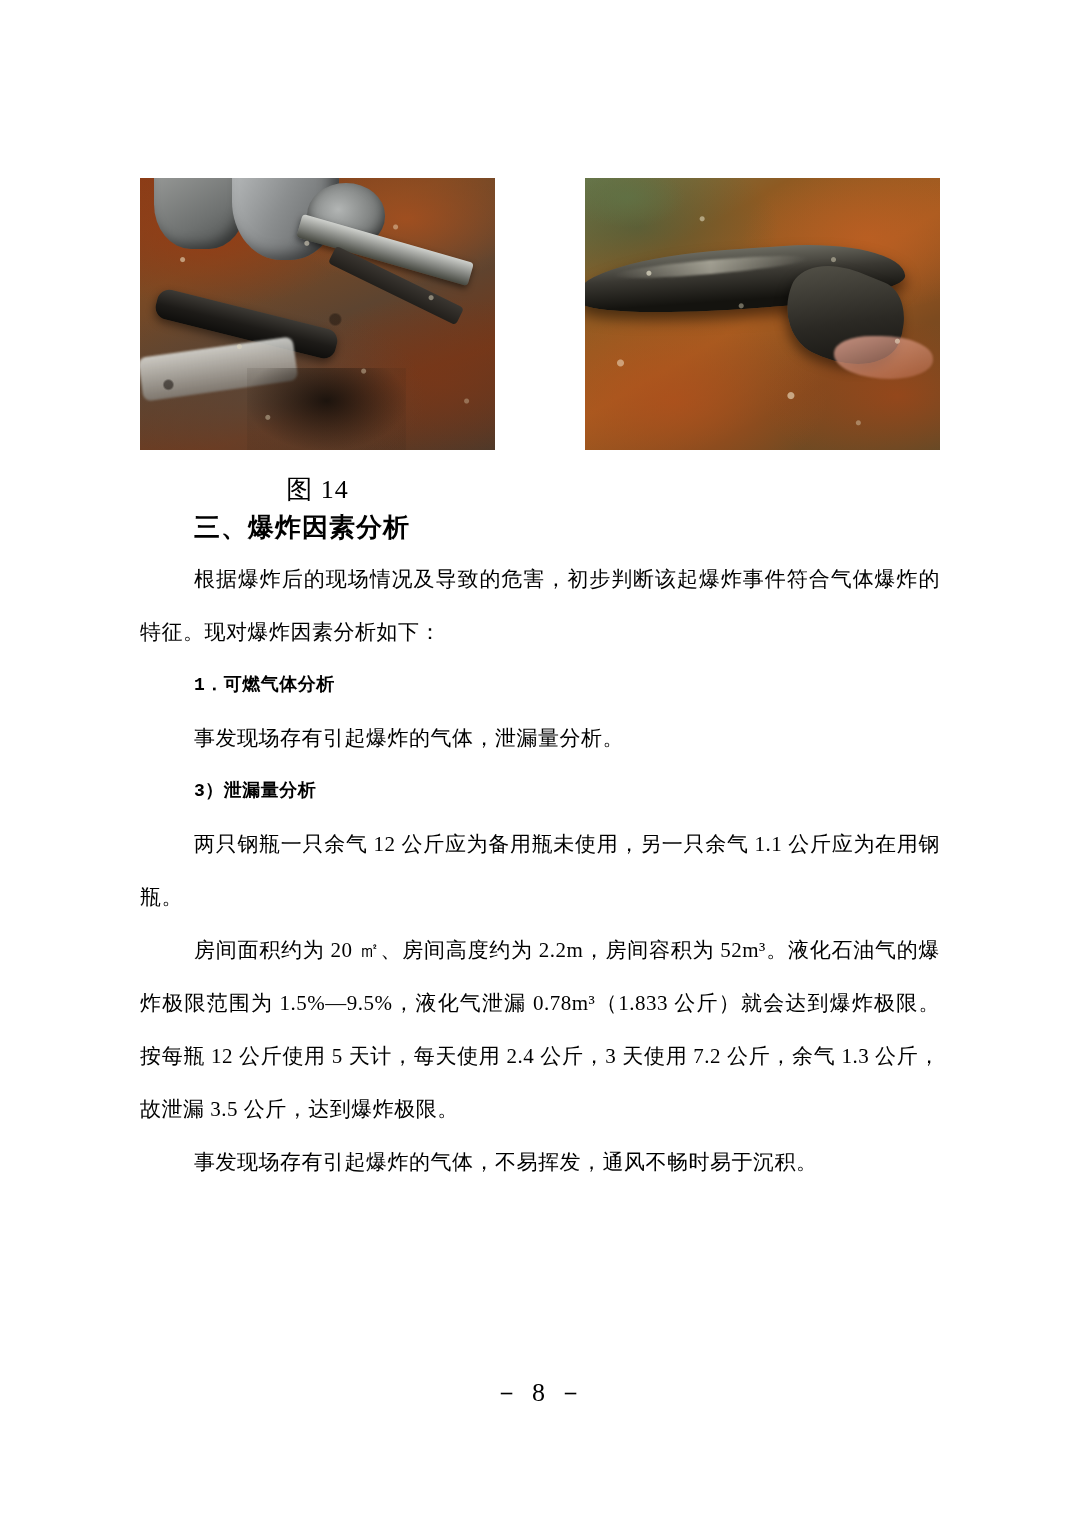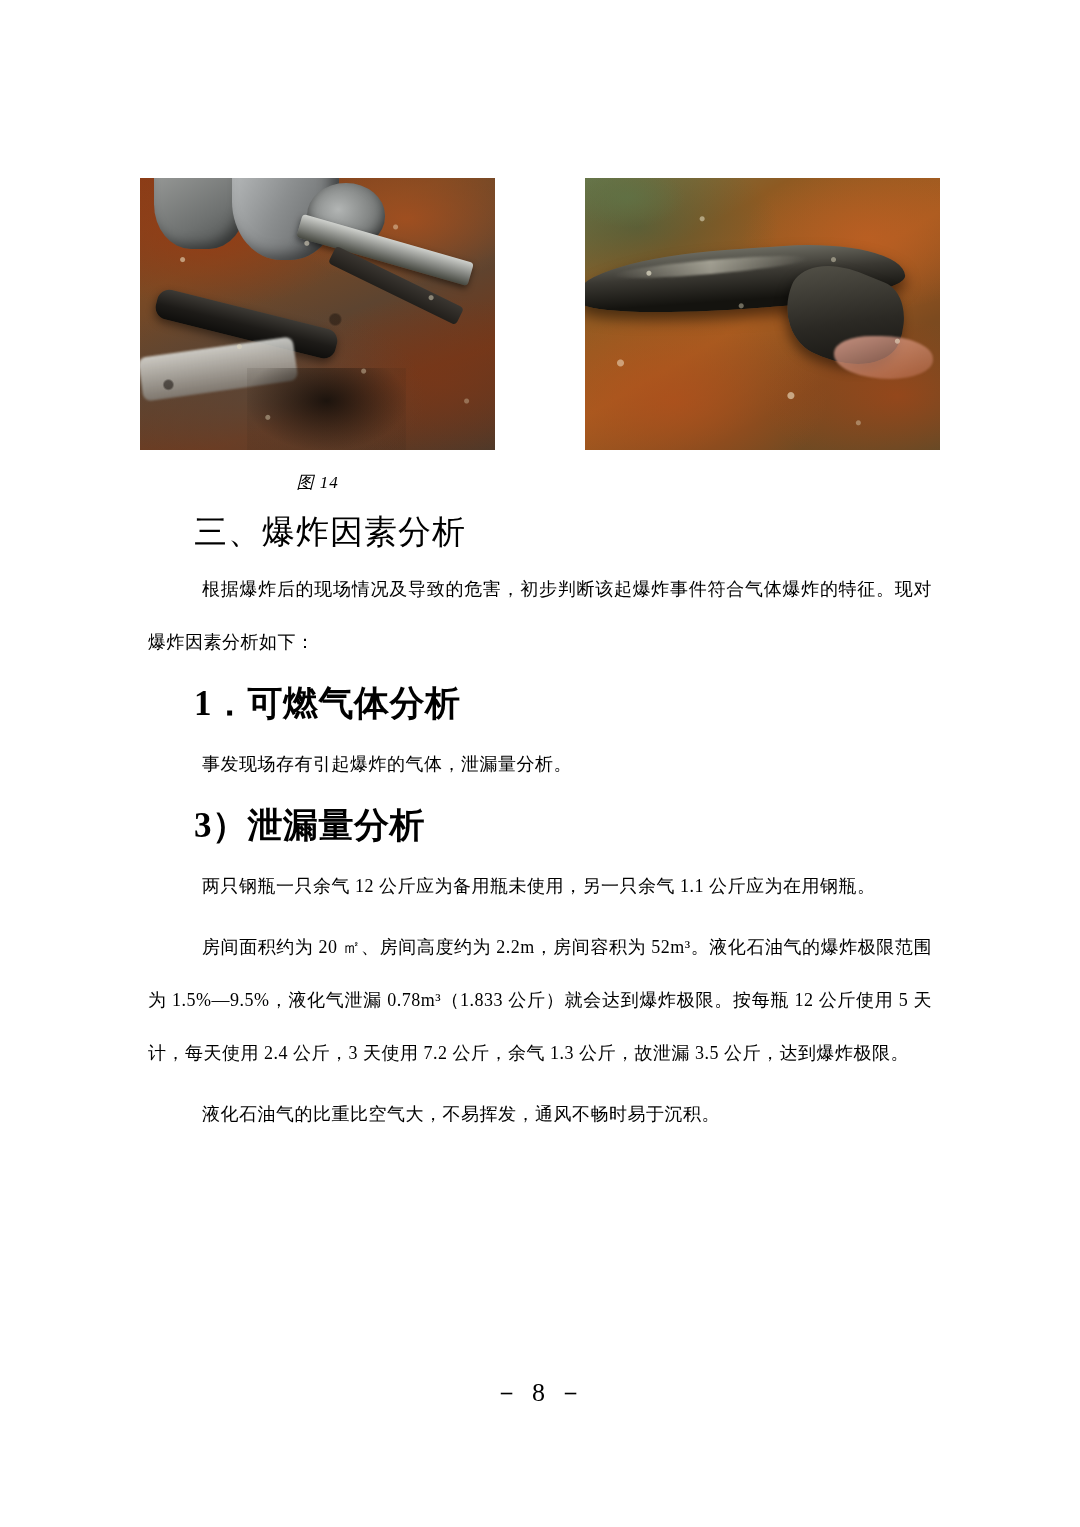--- a/index.html
+++ b/index.html
@@ -202,59 +202,58 @@
   }
   .p2-green {
     position: absolute;
     left: -4%; top: -4%;
     width: 32%; height: 22%;
     background: radial-gradient(ellipse at 50% 50%, rgba(95,115,70,0.75), rgba(95,115,70,0) 72%);
   }
 
   .fig-caption {
     text-align: center;
-    font-size: 17px;
+    font-size: 26px;
     line-height: 1.5;
     margin-top: 20px;
     letter-spacing: 1px;
     font-family: "Liberation Serif", "DejaVu Serif", serif;
-    font-style: italic;
   }
 
   
   .content {
     position: absolute;
     left: 140px;
     top: 510px;
     width: 800px;
   }
   h2.section {
-    font-size: 33px;
-    font-weight: normal;
+    font-size: 26px;
+    font-weight: bold;
     margin: 0 0 8px 0;
     text-indent: 54px;
     letter-spacing: 1px;
     font-family: "DejaVu Sans", "Liberation Sans", sans-serif;
   }
   p.body {
-    font-size: 18px;
+    font-size: 21px;
     line-height: 53px;
-    margin: 8px;
+    margin: 0;
     text-indent: 54px;
     text-align: justify;
     letter-spacing: 0.5px;
   }
   p.sub {
-    font-size: 35px;
+    font-size: 18px;
     line-height: 53px;
     margin: 0;
     text-indent: 54px;
     font-weight: bold;
     letter-spacing: 0.5px;
-    font-family: Liberation Serif, serif;
+    font-family: Liberation Mono, monospace;
   }
   .pagenum {
     position: absolute;
     left: 0;
     right: 0;
     top: 1375px;
     text-align: center;
     font-size: 26px;
     letter-spacing: 3px;
   }
@@ -301,18 +300,18 @@
   </div>
 
   <div class="content">
     <h2 class="section">三、爆炸因素分析</h2>
     <p class="body">根据爆炸后的现场情况及导致的危害，初步判断该起爆炸事件符合气体爆炸的特征。现对爆炸因素分析如下：</p>
     <p class="sub">1．可燃气体分析</p>
     <p class="body">事发现场存有引起爆炸的气体，泄漏量分析。</p>
     <p class="sub">3）泄漏量分析</p>
     <p class="body">两只钢瓶一只余气 12 公斤应为备用瓶未使用，另一只余气 1.1 公斤应为在用钢瓶。</p>
     <p class="body">房间面积约为 20 ㎡、房间高度约为 2.2m，房间容积为 52m³。液化石油气的爆炸极限范围为 1.5%—9.5%，液化气泄漏 0.78m³（1.833 公斤）就会达到爆炸极限。按每瓶 12 公斤使用 5 天计，每天使用 2.4 公斤，3 天使用 7.2 公斤，余气 1.3 公斤，故泄漏 3.5 公斤，达到爆炸极限。</p>
-    <p class="body">液化石油气的比重比空气大，不易挥发，通风不畅时易于沉积。</p>
+    <p class="body">事发现场存有引起爆炸的气体，不易挥发，通风不畅时易于沉积。</p>
   </div>
 
   <div class="pagenum">－ 8 －</div>
 
 </div>
 
 </body></html>

